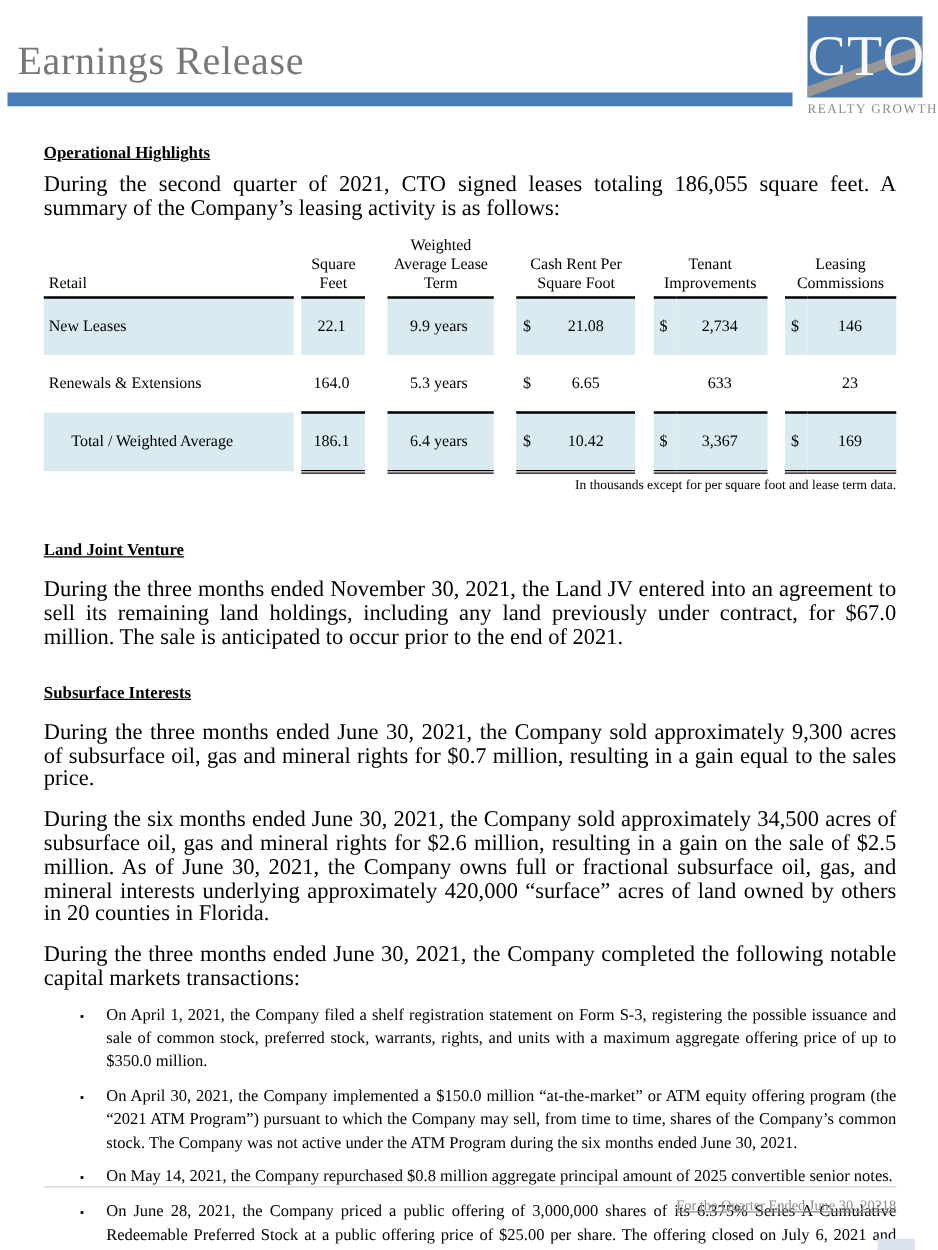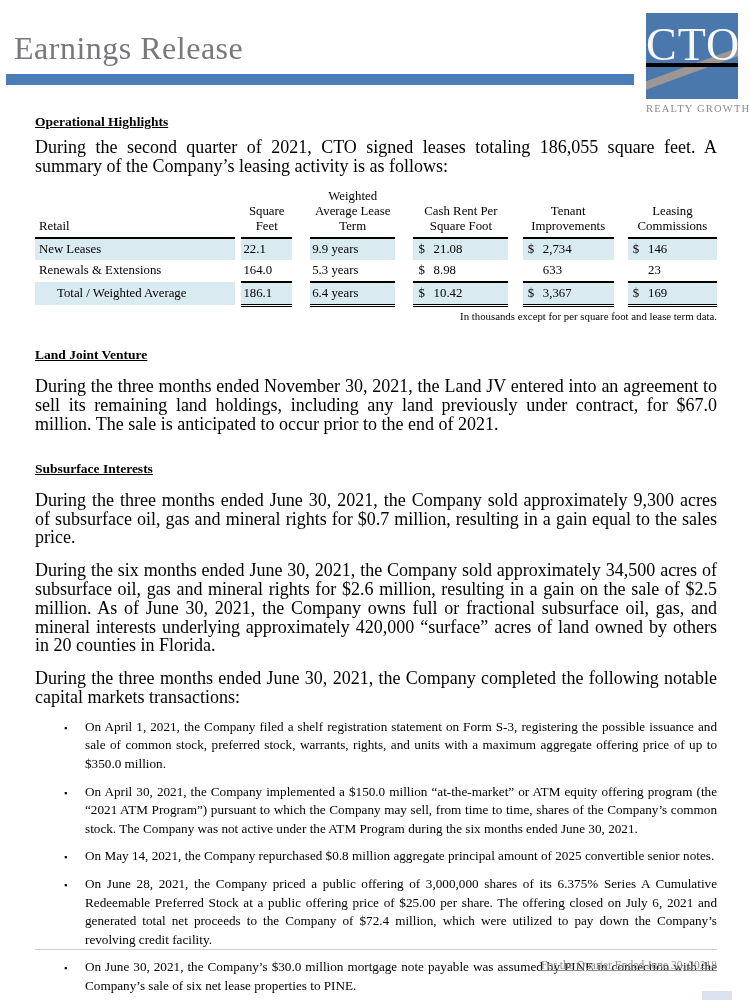--- a/index.html
+++ b/index.html
@@ -12,42 +12,42 @@
 
   
   .hdr{position:relative;height:108px;}
   .hdr-title{
     position:absolute;left:14px;top:30px;margin:0;
     font-size:32px;font-weight:400;color:#77787b;letter-spacing:.5px;
   }
   .hdr-bar{position:absolute;left:6px;top:74px;width:628px;height:11px;background:#4a7db8;}
   .logo{position:absolute;right:12px;top:13px;width:92px;text-align:center;}
   .logo-square{
-    position:relative;width:92px;height:86px;background:#4a78ad;overflow:hidden;text-decoration:underline;
+    position:relative;width:92px;height:65px;background:#4a78ad;overflow:hidden;
   }
   .logo-stripe{
     position:absolute;left:-20%;top:58%;width:150%;height:8px;
     background:#9a9795;transform:rotate(-20deg);
   }
   .logo-acronym{
     position:relative;z-index:2;color:#f8f9fb;font-size:46px;line-height:64px;
     font-family:"Liberation Serif",serif;letter-spacing:1px;
   }
   .logo-tagline{
     margin-top:4px;font-size:10.5px;color:#8b8b8b;letter-spacing:1.2px;white-space:nowrap;
   }
 
   
   main{padding:6px 33px 0 35px;}
   .sec-h{
     font-size:13.5px;font-weight:bold;text-decoration:underline;margin:0;
   }
   p{font-size:18px;line-height:18.8px;text-align:justify;margin:0;}
   .mt-intro{margin-top:8px;}
-  .mt-sec1{margin-top:22px;}
+  .mt-sec1{margin-top:35px;}
   .mt-sec2{margin-top:27px;}
   .mt-par{margin-top:14px;}
 
   
   table{
     border-collapse:collapse;table-layout:fixed;width:100%;
     margin-top:13px;font-size:12.8px;
   }
   col.c-label{width:198px;} col.c-sp1{width:6px;}
   col.c-sqft{width:50px;}  col.c-sp2{width:18px;}
@@ -55,24 +55,24 @@
   col.c-sign{width:18px;}
   col.c-cash{width:76px;}  col.c-sp4{width:14px;}
   col.c-ti{width:72px;}    col.c-sp5{width:14px;}
   col.c-lc{width:70px;}
   th{
     font-weight:normal;vertical-align:bottom;padding:0 2px 3px 2px;
     border-bottom:2px solid #000;text-align:center;line-height:15px;
   }
   th.h-label{text-align:left;padding-left:4px;}
   th.sp{border-bottom:none;}
-  td{height:21px;vertical-align:middle;padding:0 2px;}
+  td{height:21px;vertical-align:middle;padding:12px 2px;}
   td.lbl{text-align:left;padding-left:4px;}
   td.lbl-indent{padding-left:22px;}
-  td.num{text-align:left;padding-right:5px;}
+  td.num{text-align:center;padding-right:5px;}
   td.sign{text-align:left;padding-left:5px;}
   tr.shaded td.cell{background:#d9eaf1;}
   tr.r-mid td.data{border-bottom:2px solid #000;}
   tr.r-total td.data{border-bottom:3px double #000;}
   .footnote{font-size:10.8px;text-align:right;}
 
   
   ul.bullets{list-style:none;margin:11px 0 0 0;padding:0;}
   ul.bullets li{
     position:relative;padding-left:50px;margin-bottom:9px;
@@ -164,21 +164,21 @@
           <td class="cell num">146</td>
         </tr>
         <tr class="r-mid">
           <td class="cell lbl">Renewals &amp; Extensions</td>
           <td></td>
           <td class="cell num data">164.0</td>
           <td></td>
           <td class="cell num data">5.3 years</td>
           <td></td>
           <td class="cell sign data">$</td>
-          <td class="cell num data">8.98</td>
+          <td class="cell num data">6.65</td>
           <td></td>
           <td class="cell sign data"></td>
           <td class="cell num data">633</td>
           <td></td>
           <td class="cell sign data"></td>
           <td class="cell num data">23</td>
         </tr>
         <tr class="shaded r-total">
           <td class="cell lbl lbl-indent">Total / Weighted Average</td>
           <td></td>

